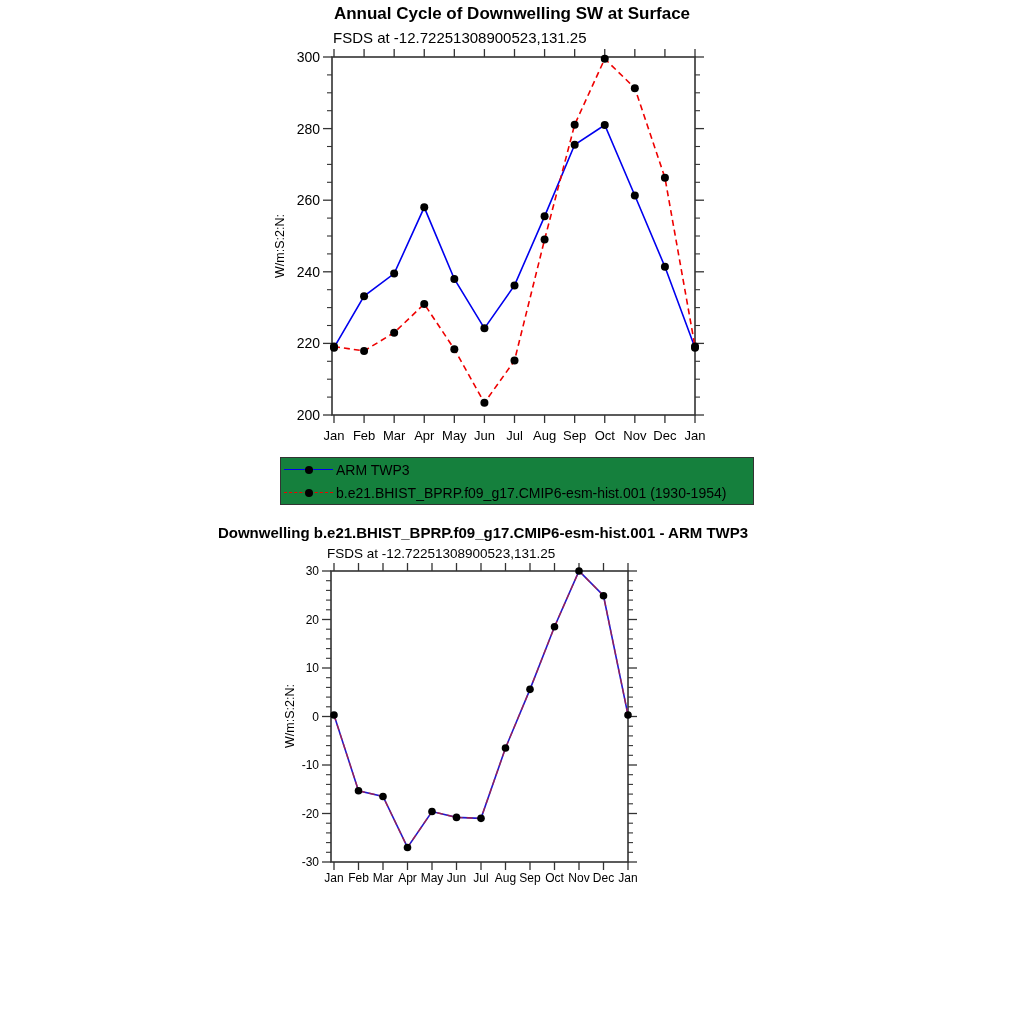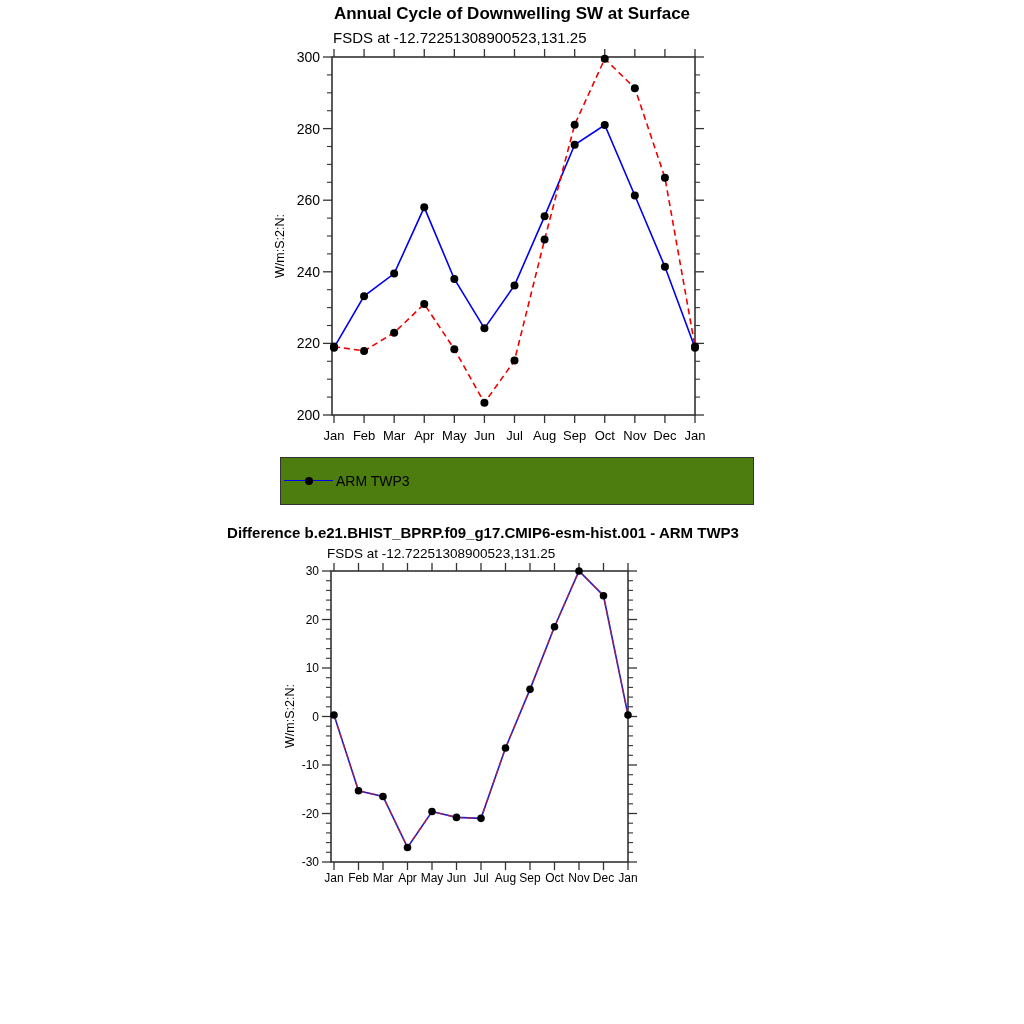--- a/index.html
+++ b/index.html
@@ -15,39 +15,39 @@
   #bottom-subtitle{left:327px;top:546px;font-size:13.5px;}
   .ylabel{position:absolute;width:110px;text-align:center;font-size:12.5px;
           transform:rotate(-90deg);white-space:nowrap;}
   #top-ylabel{left:225px;top:239px;}   
   #bottom-ylabel{left:235px;top:709px;} 
   svg{position:absolute;left:0;top:0;}
   
   #legend{
     position:absolute;left:280px;top:457px;width:474px;height:48px;
     border:1.5px solid #333;box-sizing:border-box;
-    display:flex;flex-direction:column;justify-content:center;gap:2px;background:#4d7c0f;
+    display:flex;flex-direction:column;justify-content:center;gap:2px;background:#15803d;
   }
   .legend-row{display:flex;align-items:center;height:21px;}
   .legend-sample{position:relative;width:49px;height:14px;margin-left:3px;flex:0 0 auto;}
   .legend-sample .line{position:absolute;left:0;right:0;top:6px;border-top:1.7px solid #000;}
   .legend-sample .dot{position:absolute;left:50%;top:50%;width:8px;height:8px;
     margin:-4px 0 0 -4px;border-radius:50%;background:#000;}
   .legend-label{font-size:14px;margin-left:3px;white-space:nowrap;}
 </style>
 </head>
 <body>
 
 <div id="page">
 
   <div id="top-title" class="chart-title">Annual Cycle of Downwelling SW at Surface</div>
   <div id="top-subtitle" class="chart-subtitle">FSDS at -12.72251308900523,131.25</div>
   <div id="top-ylabel" class="ylabel">W/m:S:2:N:</div>
 
-  <div id="bottom-title" class="chart-title">Difference b.e21.BHIST_BPRP.f09_g17.CMIP6-esm-hist.001 - ARM TWP3</div>
+  <div id="bottom-title" class="chart-title">Downwelling b.e21.BHIST_BPRP.f09_g17.CMIP6-esm-hist.001 - ARM TWP3</div>
   <div id="bottom-subtitle" class="chart-subtitle">FSDS at -12.72251308900523,131.25</div>
   <div id="bottom-ylabel" class="ylabel">W/m:S:2:N:</div>
 
   <svg id="plots" width="1024" height="1024">
       <g>
         <rect x="332" y="57" width="363" height="358" fill="none" stroke="#333" stroke-width="1.6"></rect>
         <g>
           <line x1="332" y1="415" x2="323" y2="415" stroke="#333" stroke-width="1.3"></line>
           <line x1="695" y1="415" x2="704" y2="415" stroke="#333" stroke-width="1.3"></line>
           <text x="320" y="419.9" text-anchor="end" font-size="14" font-family="&quot;Liberation Sans&quot;, sans-serif" fill="#000">200</text>
@@ -312,15 +312,22 @@
     </svg>
 
   <div id="legend">
     <div class="legend-row">
       <span class="legend-sample">
         <span class="line" id="sample-line-0" style="border-top-color: rgb(0, 0, 238); border-top-style: solid;"></span>
         <span class="dot"></span>
       </span>
       <span class="legend-label">ARM TWP3</span>
     </div>
+    <div class="legend-row">
+      <span class="legend-sample">
+        <span class="line" id="sample-line-1" style="border-top-color: rgb(238, 0, 0); border-top-style: dashed;"></span>
+        <span class="dot"></span>
+      </span>
+      <span class="legend-label">b.e21.BHIST_BPRP.f09_g17.CMIP6-esm-hist.001 (1930-1954)</span>
+    </div>
   </div>
 
 </div>
 
 </body></html>

